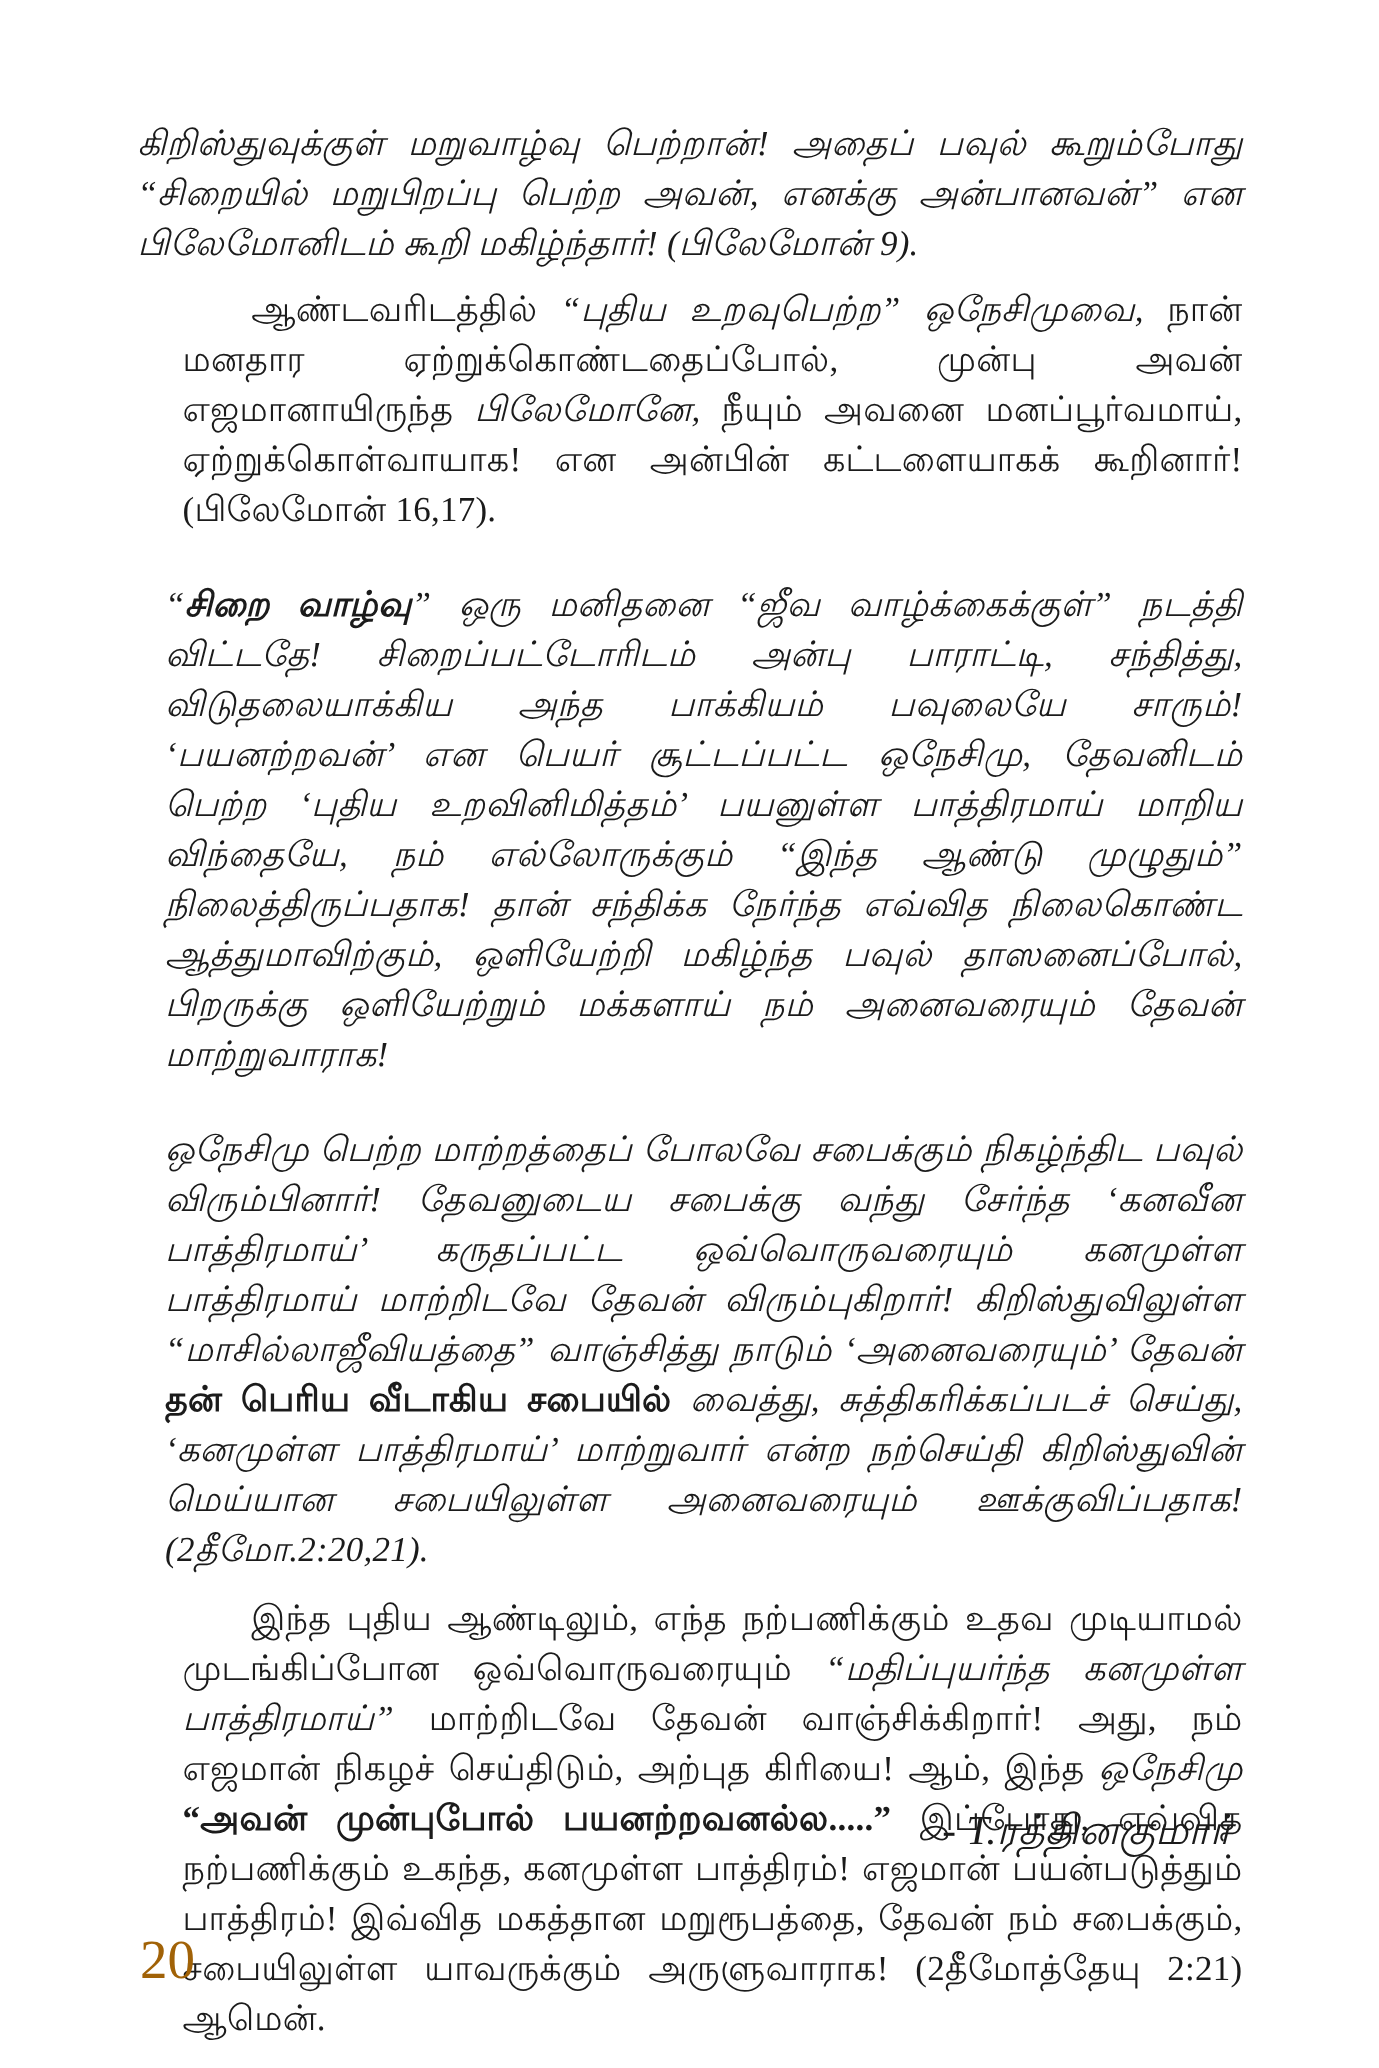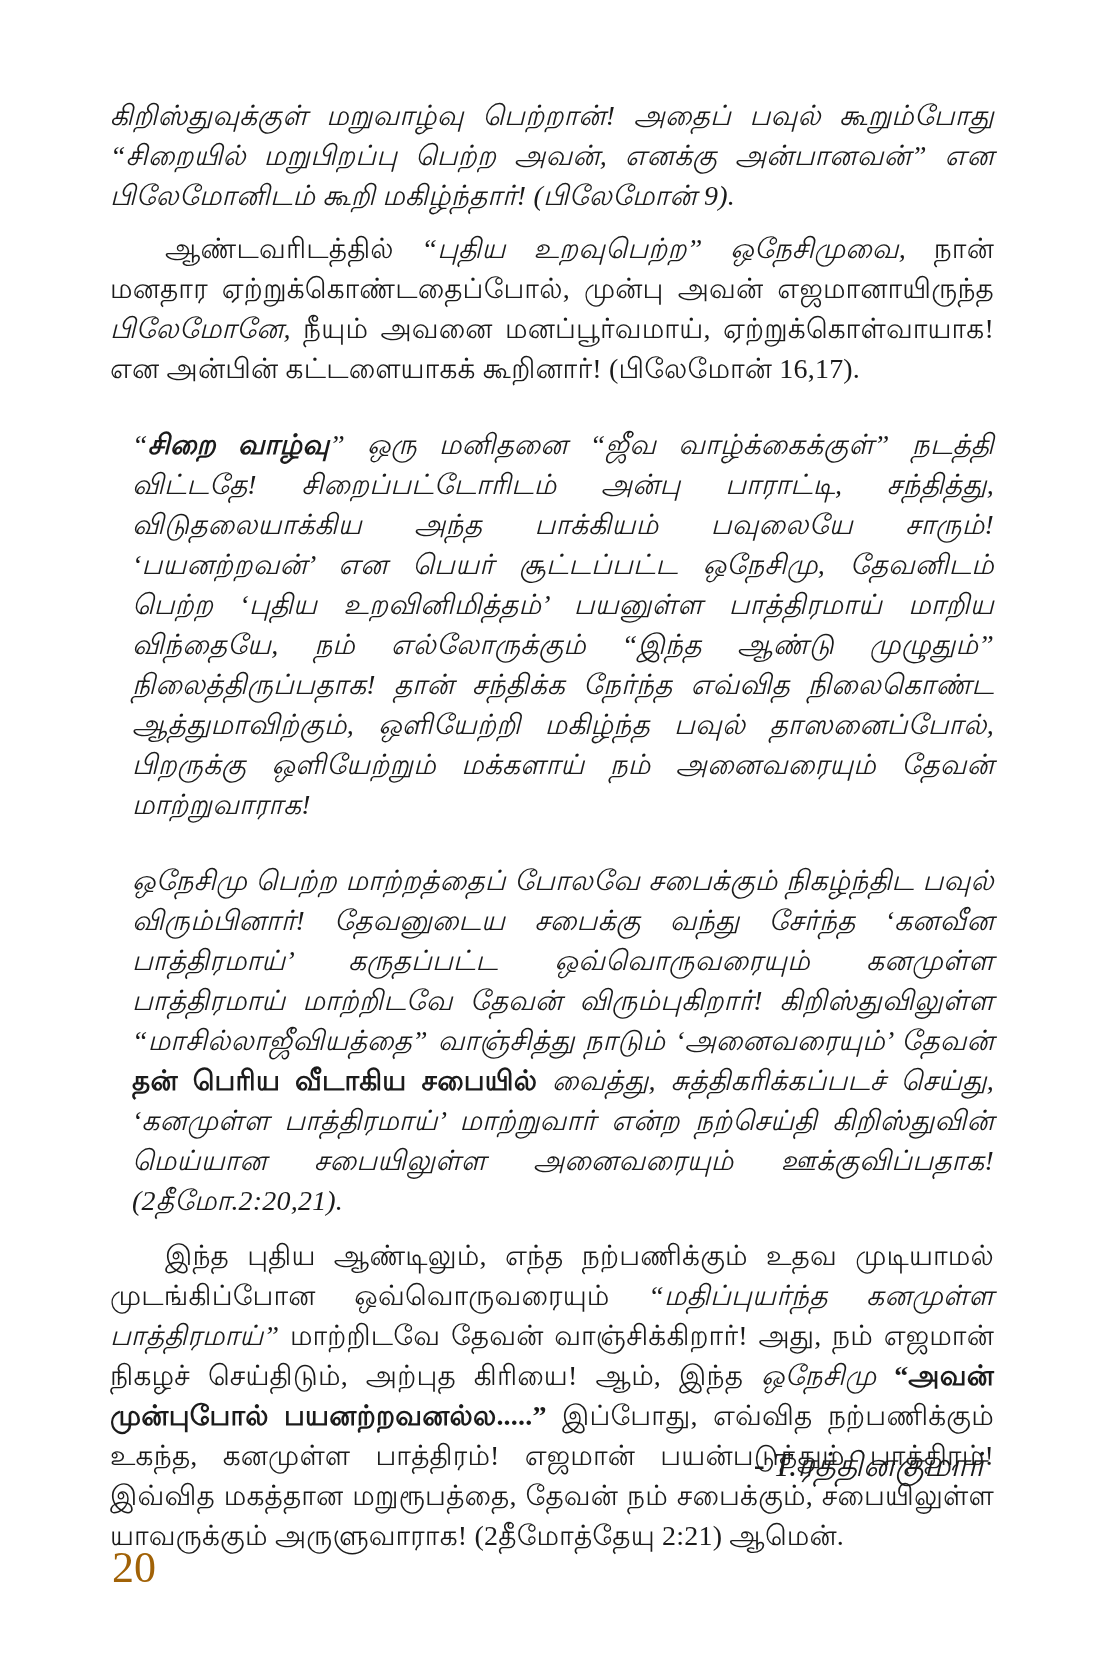--- a/index.html
+++ b/index.html
@@ -25,20 +25,21 @@
     font-size: 28px;
     line-height: 40px;
     text-align: justify;
     letter-spacing: 0.2px;
   }
   .content p {
     margin: 0 0 13px 0;
   }
   .content p.indent {
     text-indent: 55px;
+    margin-left: 36px;
   }
   .content p.block {
     margin-left: 22px;
     margin-bottom: 15px;
     margin-top: 36px;
   }
   .seg-i { font-style: italic; }
   .seg-b { font-weight: bold; }
   .signature {
     position: absolute;

